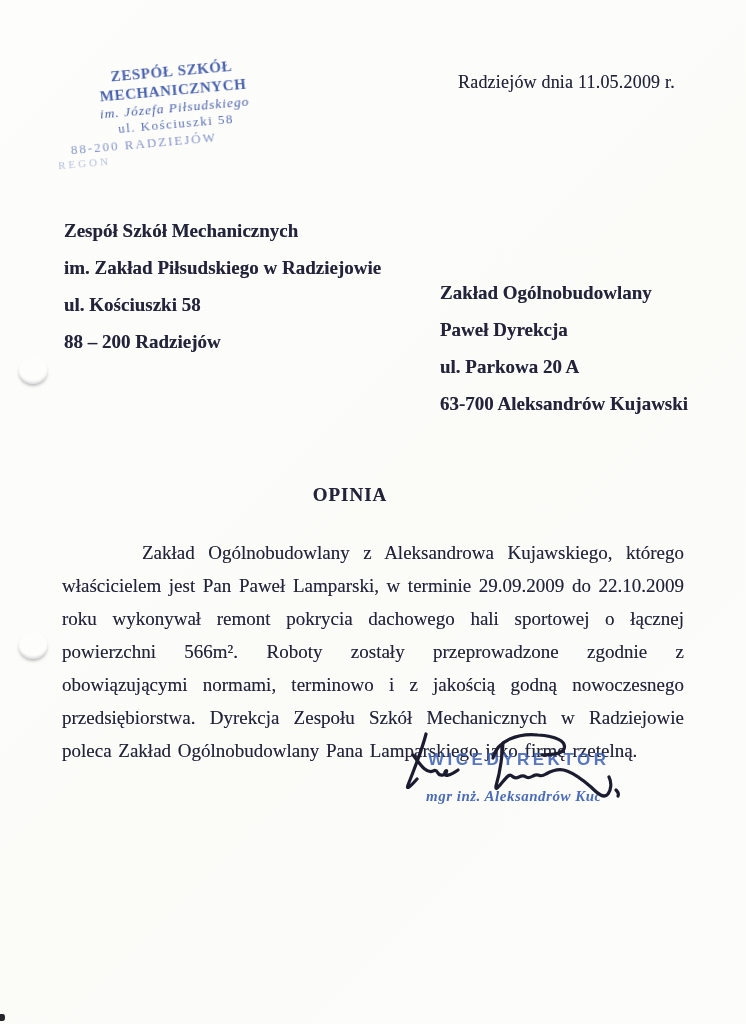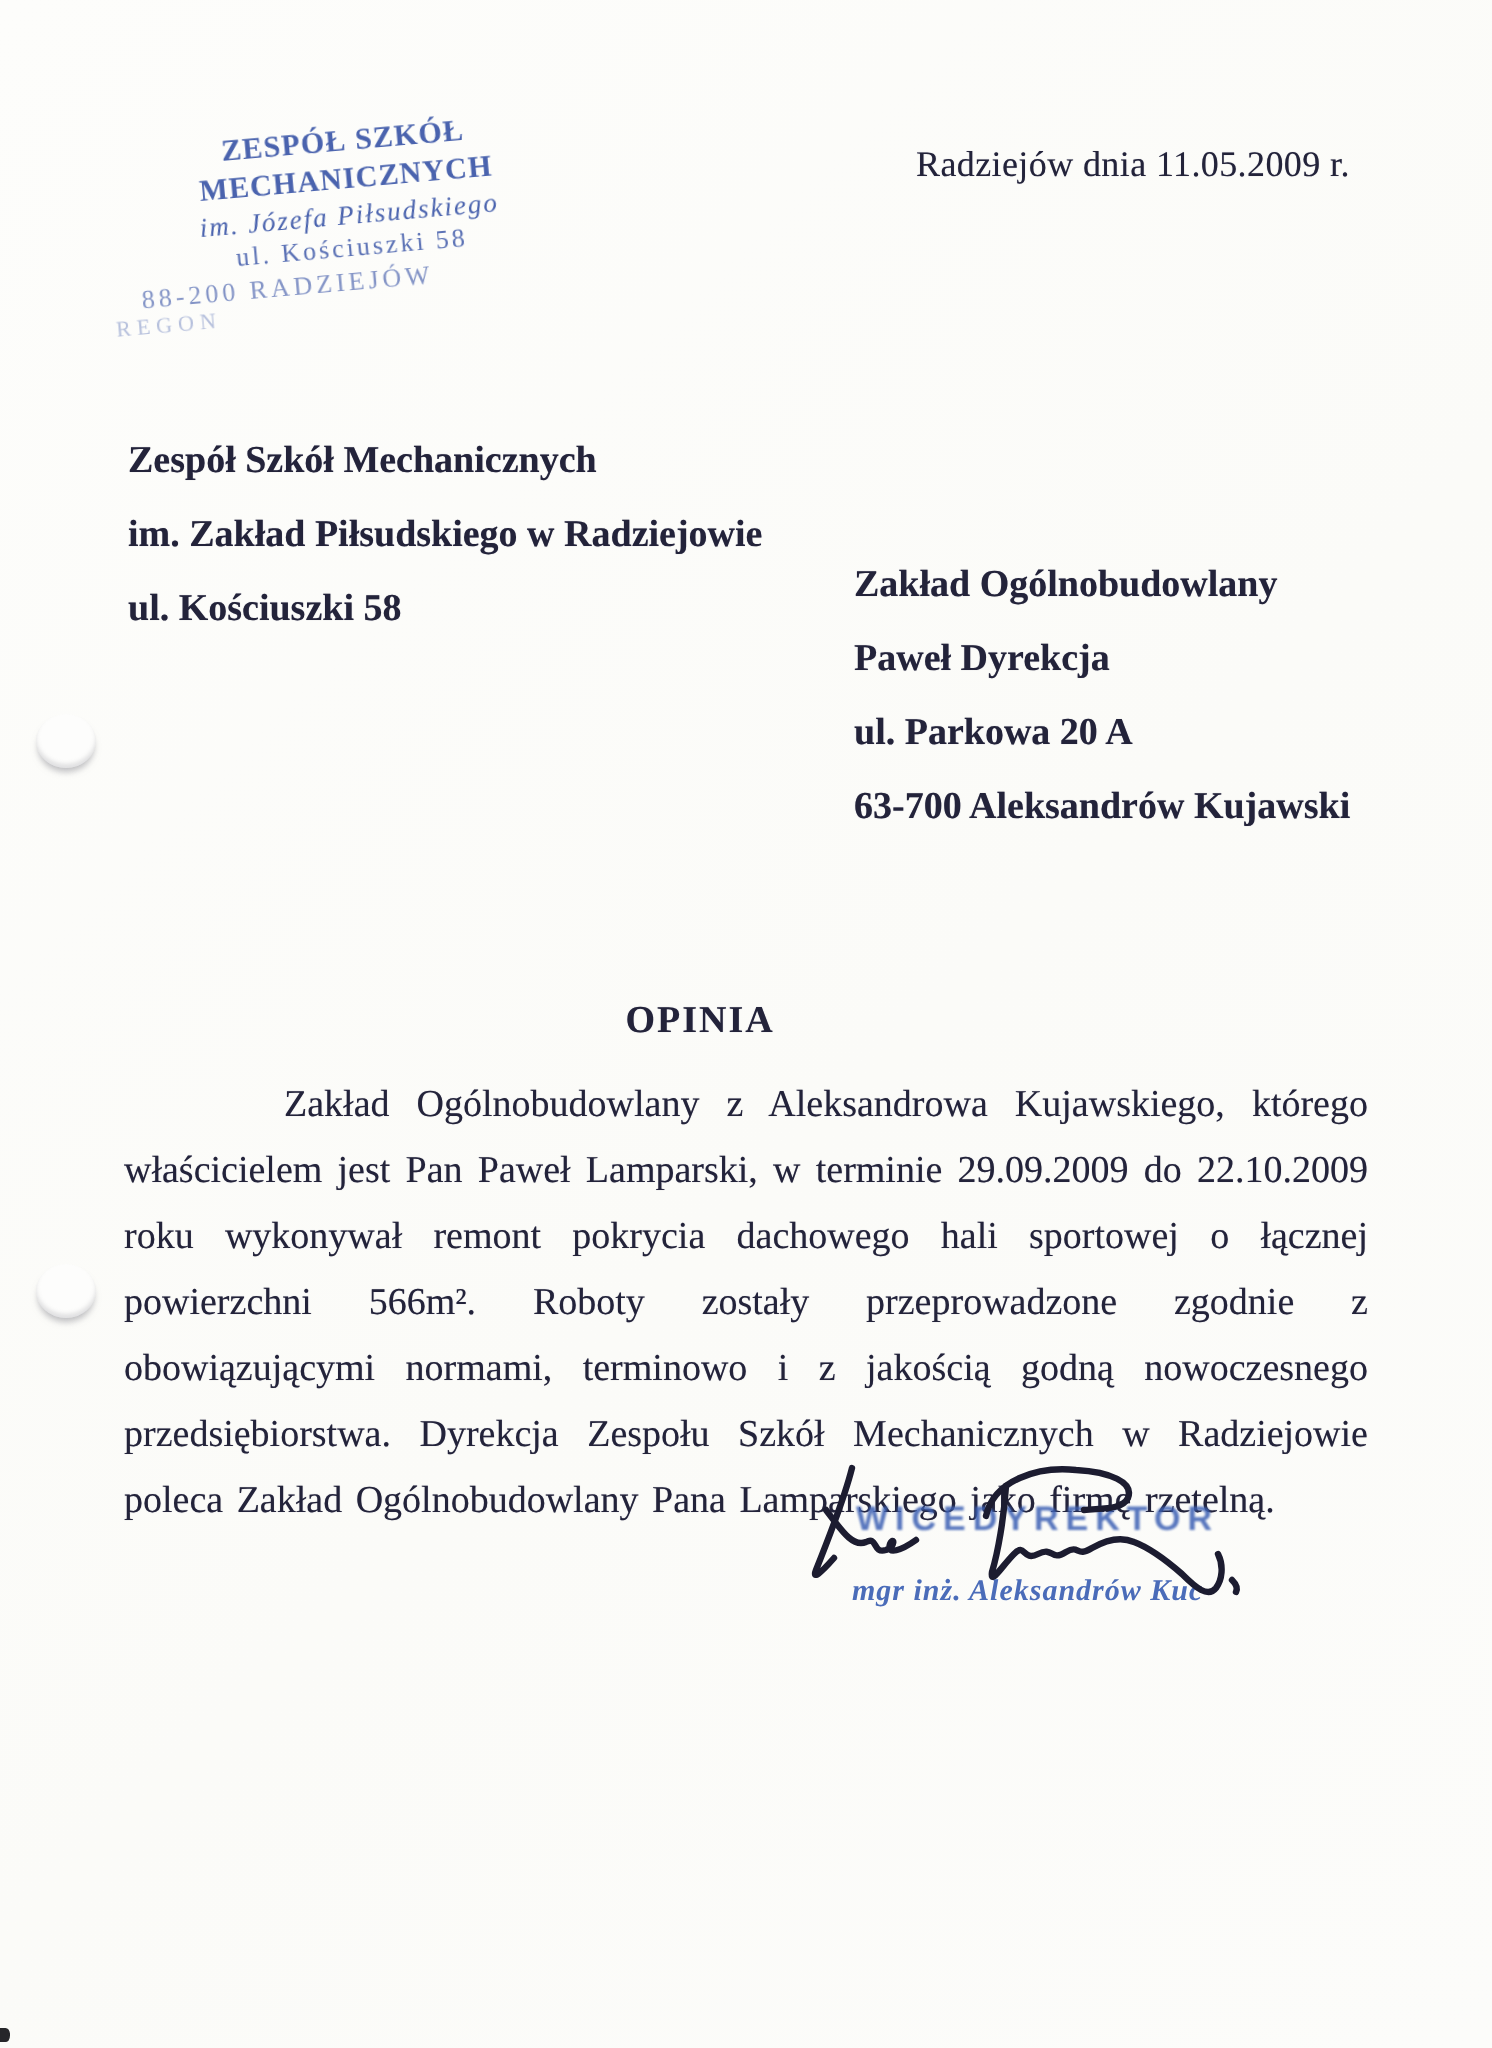--- a/index.html
+++ b/index.html
@@ -46,33 +46,33 @@
     position: absolute;
     left: 64px;
     top: 212px;
     font-weight: bold;
     font-size: 19px;
     line-height: 37px;
     text-shadow: 0 0 0.4px rgba(35,35,70,0.45);
   }
   .recipient-block {
     position: absolute;
-    left: 427px;
+    left: 440px;
     top: 274px;
     font-weight: bold;
     font-size: 19px;
     line-height: 37px;
     text-shadow: 0 0 0.4px rgba(35,35,70,0.45);
   }
 
   
   .doc-title {
     position: absolute;
     left: 0;
-    top: 500px;
+    top: 484px;
     width: 700px;
     text-align: center;
     font-weight: bold;
     font-size: 19px;
     letter-spacing: 1px;
     text-shadow: 0 0 0.4px rgba(35,35,70,0.45);
   }
 
   
   .body-paragraph {
@@ -167,20 +167,21 @@
     <div class="st-l2">im. Józefa Piłsudskiego</div>
     <div class="st-l3">ul. Kościuszki 58</div>
     <div class="st-l4">88-200 RADZIEJÓW</div>
     <div class="st-l5">REGON</div>
   </div>
 
   <div class="sender-block">
     <div>Zespół Szkół Mechanicznych</div>
     <div>im. Zakład Piłsudskiego w Radziejowie</div>
     <div>ul. Kościuszki 58</div>
+    <div>88 – 200 Radziejów</div>
   </div>
 
   <div class="recipient-block">
     <div>Zakład Ogólnobudowlany</div>
     <div>Paweł Dyrekcja</div>
     <div>ul. Parkowa 20 A</div>
     <div>63-700 Aleksandrów Kujawski</div>
   </div>
 
   <div class="doc-title">OPINIA</div>

